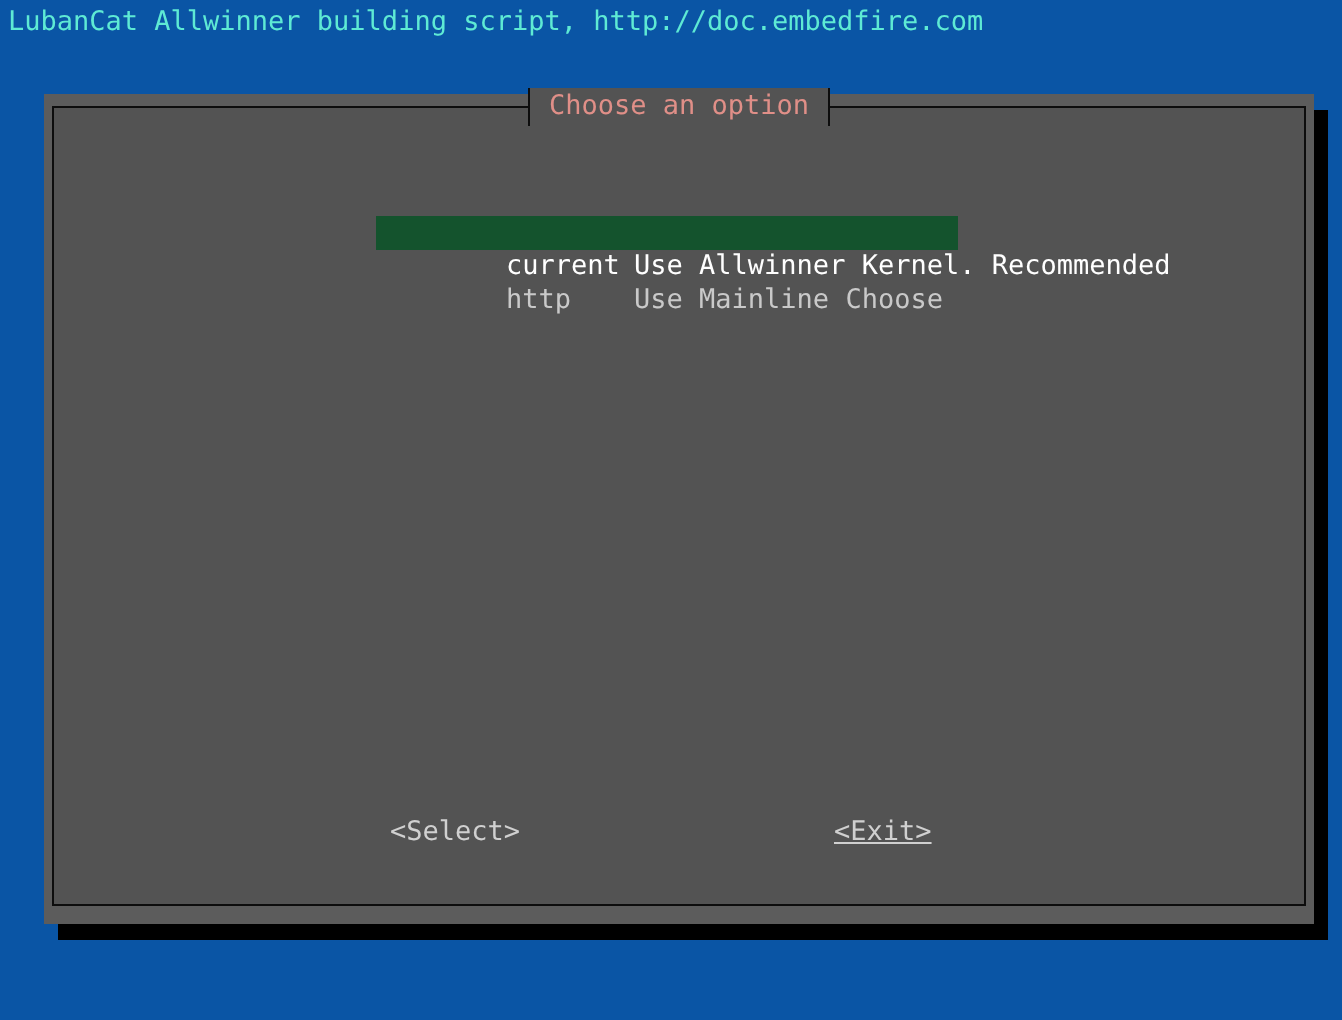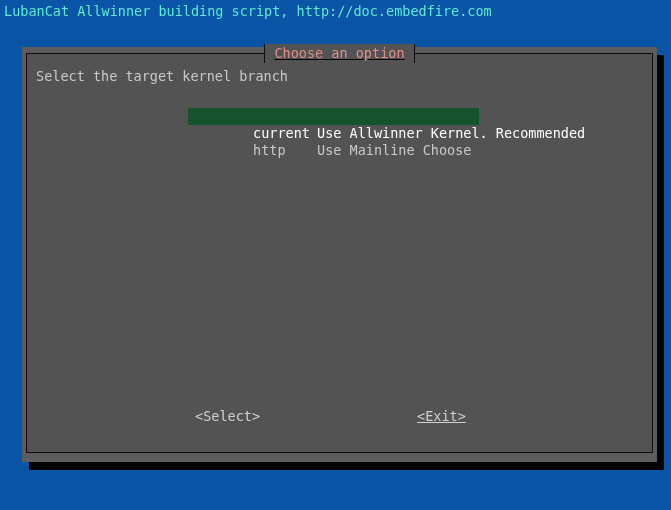--- a/index.html
+++ b/index.html
@@ -71,21 +71,20 @@
     align-items: center;
     justify-content: center;
     pointer-events: none;
   }
   #dialog-title-bar {
     display: flex;
     align-items: center;
     background: #535353;
     padding: 0 0px;
     height: 19px;
-    text-decoration: underline;
   }
   .title-tick {
     width: 1px;
     height: 19px;
     background: #0d0d0d;
   }
   #dialog-title {
     font-size: 13.5px;
     line-height: 19px;
     color: #e08f88;
@@ -168,21 +167,20 @@
   <div id="dialog-panel">
 
     <div id="dialog-title-wrap">
       <div id="dialog-title-bar">
         <span class="title-tick"></span>
         <span id="dialog-title">Choose an option</span>
         <span class="title-tick"></span>
       </div>
     </div>
 
-    <div id="prompt-text">Select the target kernel branch</div>
 
     <div id="options-list">
 
       <div class="option-row selected">
         <span class="option-tag">current</span><span class="option-desc">Use Allwinner Kernel. Recommended</span>
       </div>
 
       <div class="option-row">
         <span class="option-tag">http</span><span class="option-desc">Use Mainline Choose</span>
       </div>

